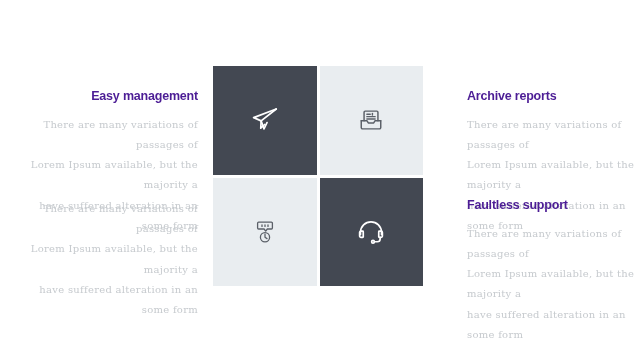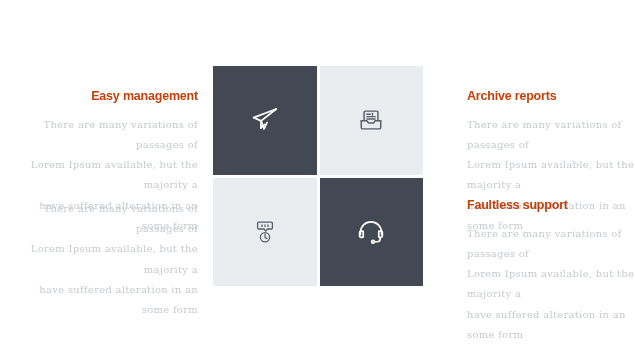--- a/index.html
+++ b/index.html
@@ -55,21 +55,21 @@
   .feature.left  { left: 18px;  text-align: right; }
   .feature.right { left: 467px; text-align: left;  }
 
   .feature.row1 { top: 90px; }
   .feature.row2 { top: 199px; }
 
   .feature-title {
     font-family: "Liberation Sans", sans-serif;
     font-size: 12.5px;
     font-weight: bold;
-    color: #c2410c;
+    color: #4c1d95;
     letter-spacing: -0.2px;
     margin: 0 0 11px 0;
     line-height: 1.1;
   }
 
   .feature-body {
     font-family: "DejaVu Serif", serif;
     font-size: 10px;
     color: #c6cace;
     line-height: 2.02;

